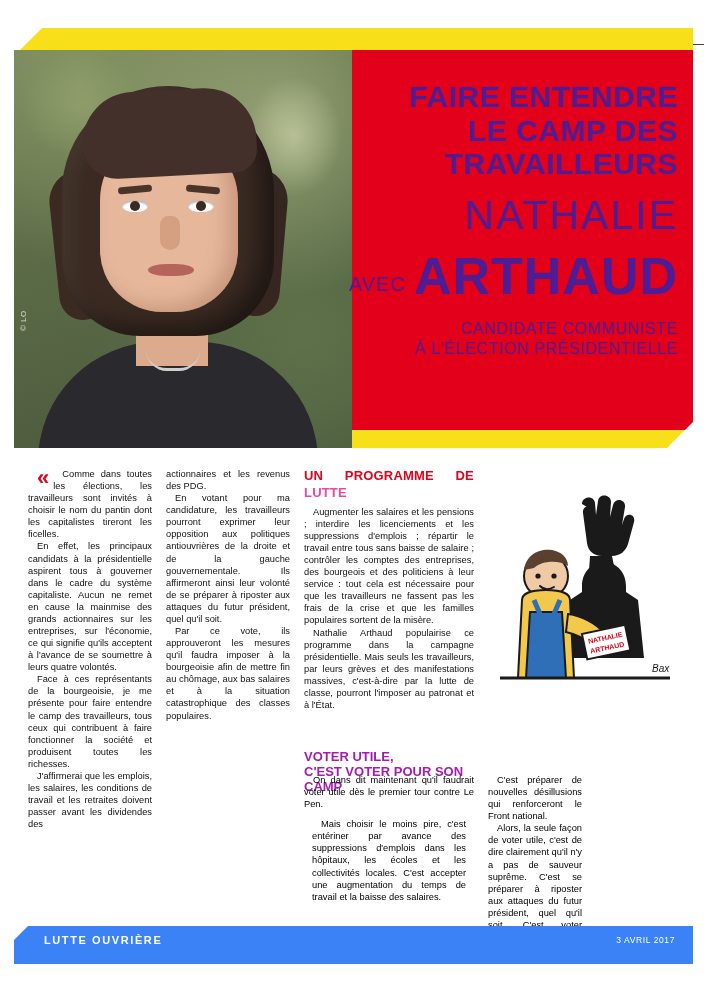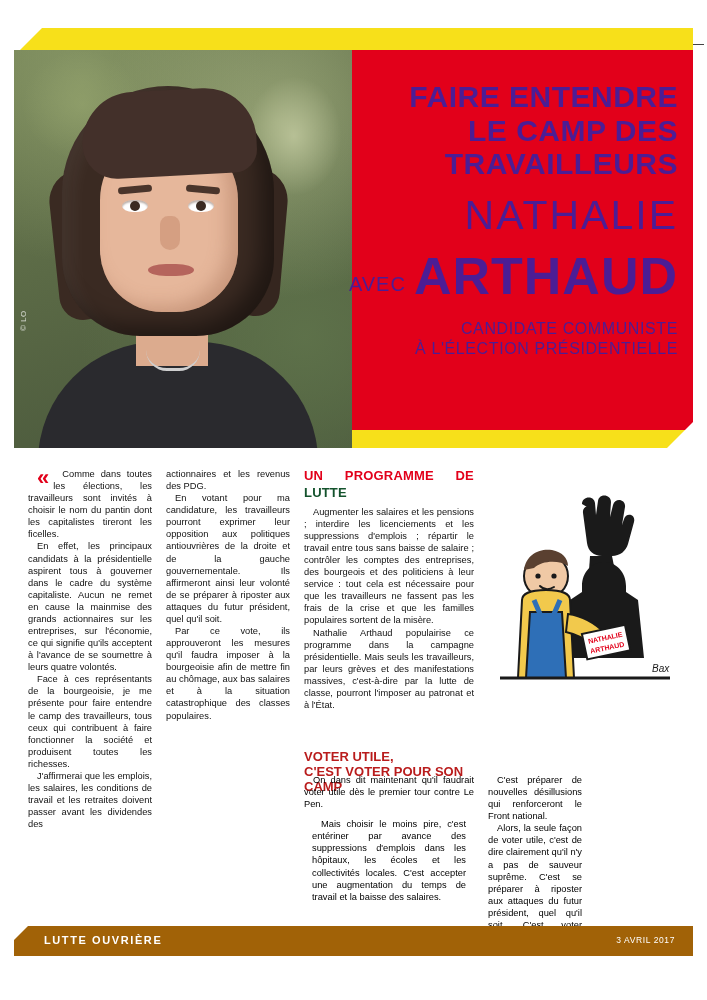--- a/index.html
+++ b/index.html
@@ -330,25 +330,25 @@
     font-size: 16px;
   }
 
   .section-title {
     font-weight: bold;
     font-size: 13px;
     color: #e2001a;
     letter-spacing: 0.2px;
     margin-bottom: 4px;
   }
-  .section-title .dark { color: #14532d; }
+  .section-title .dark { color: #ec4899; }
   .section-title2 {
     font-weight: bold;
     font-size: 13px;
-    color: #b91c1c;
+    color: #a21caf;
     line-height: 1.15;
     margin-bottom: 4px;
   }
 
   
   .cartoon {
     position: absolute;
     left: 458px;
     top: 22px;
     width: 196px;
@@ -381,22 +381,22 @@
     line-height: 1.3;
     text-align: justify;
   }
 
   
   .footer {
     position: absolute;
     left: 14px;
     top: 926px;
     width: 679px;
-    height: 30px;
-    background: #a16207;
+    height: 38px;
+    background: #3b82f6;
   }
   .footer-notch-tl {
     position: absolute;
     left: 0;
     top: 0;
     width: 0;
     height: 0;
     border-top: 14px solid #ffffff;
     border-right: 14px solid transparent;
   }

